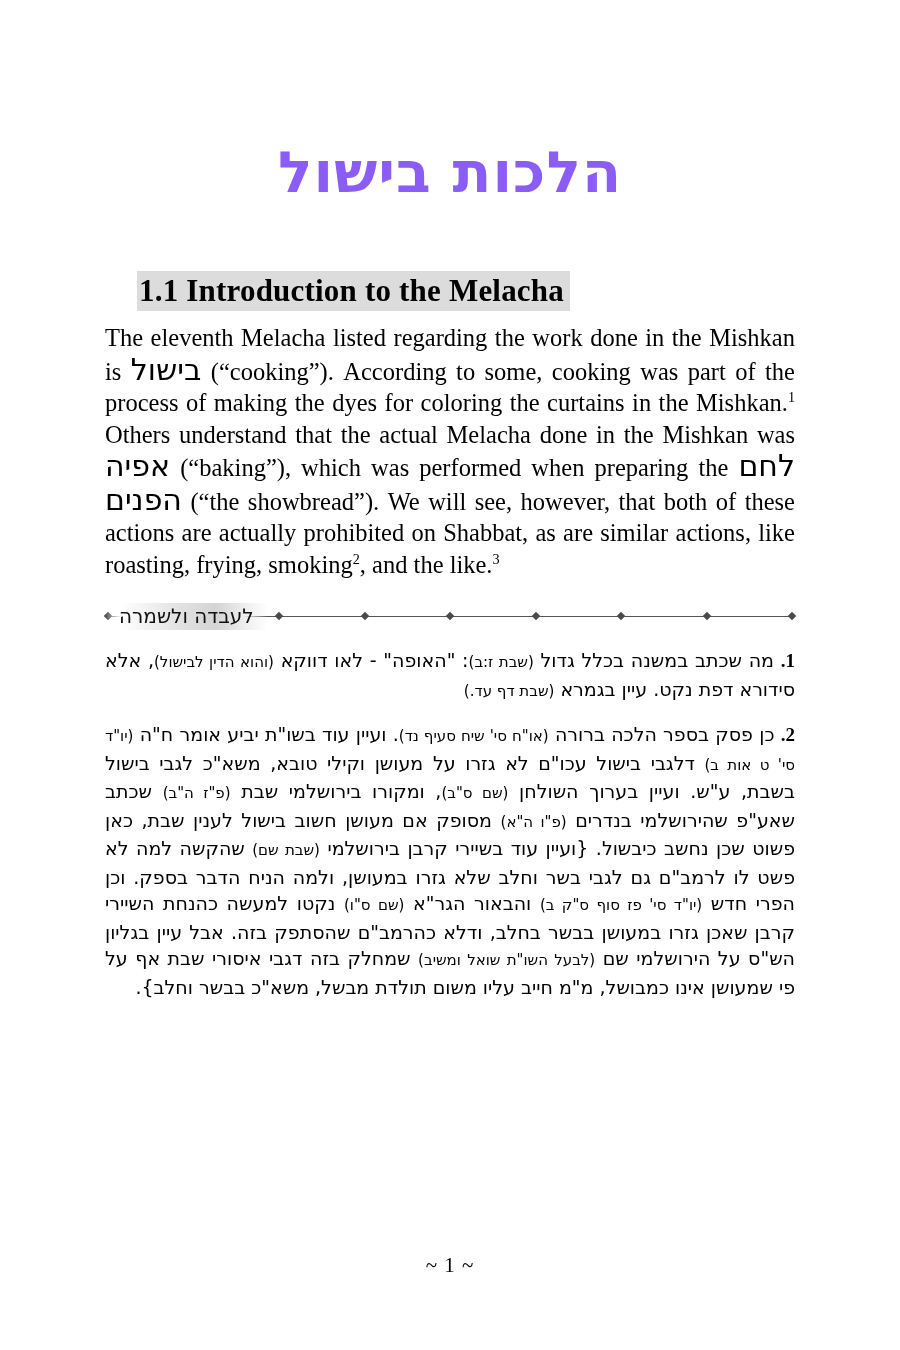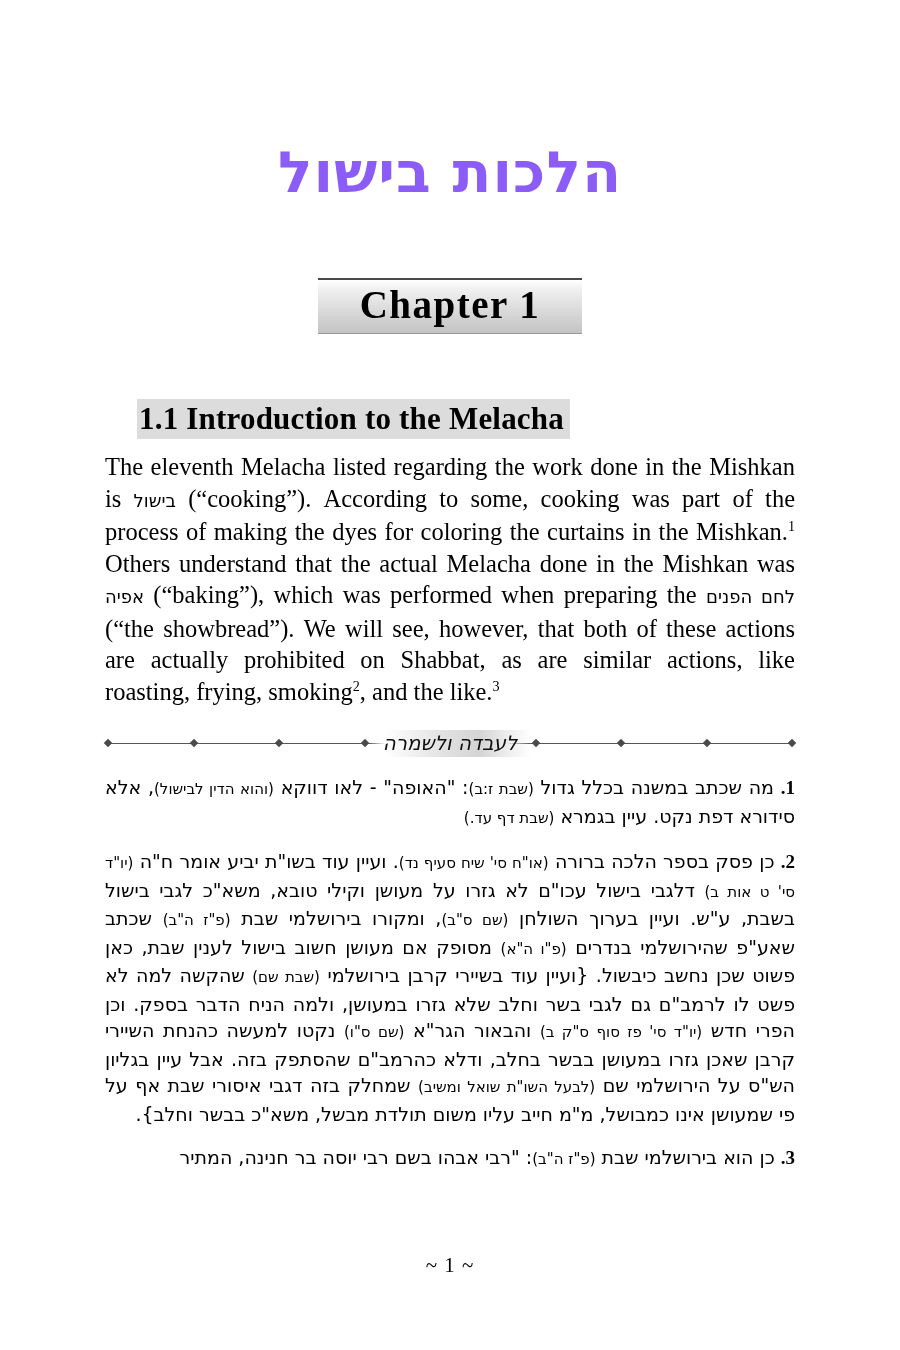--- a/index.html
+++ b/index.html
@@ -84,37 +84,36 @@
     font-size: 24.5px;
     line-height: 31.5px;
     text-align: justify;
     text-justify: inter-word;
     hyphens: none;
   }
   .body-text .heb {
     direction: rtl;
     unicode-bidi: isolate;
     font-family: "DejaVu Sans", sans-serif;
-    font-size: 18px;
+    font-size: 30px;
   }
   .body-text sup {
     font-size: 0.58em;
     vertical-align: super;
     line-height: 0;
   }
 
   
   .sep {
     margin: 22px 0 6px 0;
     height: 28px;
     position: relative;
     display: flex;
     align-items: center;
-    justify-content: center;
-    font-style: italic;
+    justify-content: flex-start;
   }
   .sep .rule {
     position: absolute;
     left: 0; right: 0;
     top: 50%;
     height: 1px;
     background: #555;
   }
   .sep .diamonds {
     position: absolute;
@@ -179,25 +178,20 @@
     font-family: "Liberation Serif", serif;
   }
 </style>
 </head>
 <body>
 
 <div class="page">
 
   <h1 class="book-title">הלכות בישול</h1>
 
-  <div class="chapter-wrap">
-    <div class="chapter-box">
-      <span class="chapter-label">Chapter 1</span>
-    </div>
-  </div>
 
   <h2 class="section-heading">
     <span class="hl">1.1 Introduction to the Melacha</span>
   </h2>
 
   <p class="body-text">
     <span>The eleventh Melacha listed regarding the work done in the Mishkan is </span><span class="heb">בישול</span><span> (“cooking”). According to some, cooking was part of the process of making the dyes for coloring the curtains in the Mishkan.</span><sup>1</sup><span> Others understand that the actual Melacha done in the Mishkan was </span><span class="heb">אפיה</span><span> (“baking”), which was performed when preparing the </span><span class="heb">לחם הפנים</span><span> (“the showbread”). We will see, however, that both of these actions are actually prohibited on Shabbat, as are similar actions, like roasting, frying, smoking</span><sup>2</sup><span>, and the like.</span><sup>3</sup>
   </p>
 
   <div class="sep">
@@ -212,18 +206,17 @@
       <span class="dot"></span>
       <span class="dot"></span>
       <span class="dot"></span>
     </div>
     <span class="sep-label">לעבדה ולשמרה</span>
   </div>
 
   <div class="footnotes">
       <p class="footnote"><span class="fn-num">1.</span><span class=""> מה שכתב במשנה בכלל גדול </span><span class="cite">(שבת ז:ב)</span><span class="">: "האופה" - לאו דווקא </span><span class="cite">(והוא הדין לבישול)</span><span class="">, אלא סידורא דפת נקט. עיין בגמרא </span><span class="cite">(שבת דף עד.)</span></p>
       <p class="footnote"><span class="fn-num">2.</span><span class=""> כן פסק בספר הלכה ברורה </span><span class="cite">(או"ח סי' שיח סעיף נד)</span><span class="">. ועיין עוד בשו"ת יביע אומר ח"ה </span><span class="cite">(יו"ד סי' ט אות ב)</span><span class=""> דלגבי בישול עכו"ם לא גזרו על מעושן וקילי טובא, משא"כ לגבי בישול בשבת, ע"ש. ועיין בערוך השולחן </span><span class="cite">(שם ס"ב)</span><span class="">, ומקורו בירושלמי שבת </span><span class="cite">(פ"ז ה"ב)</span><span class=""> שכתב שאע"פ שהירושלמי בנדרים </span><span class="cite">(פ"ו ה"א)</span><span class=""> מסופק אם מעושן חשוב בישול לענין שבת, כאן פשוט שכן נחשב כיבשול. {ועיין עוד בשיירי קרבן בירושלמי </span><span class="cite">(שבת שם)</span><span class=""> שהקשה למה לא פשט לו לרמב"ם גם לגבי בשר וחלב שלא גזרו במעושן, ולמה הניח הדבר בספק. וכן הפרי חדש </span><span class="cite">(יו"ד סי' פז סוף ס"ק ב)</span><span class=""> והבאור הגר"א </span><span class="cite">(שם ס"ו)</span><span class=""> נקטו למעשה כהנחת השיירי קרבן שאכן גזרו במעושן בבשר בחלב, ודלא כהרמב"ם שהסתפק בזה. אבל עיין בגליון הש"ס על הירושלמי שם </span><span class="cite">(לבעל השו"ת שואל ומשיב)</span><span class=""> שמחלק בזה דגבי איסורי שבת אף על פי שמעושן אינו כמבושל, מ"מ חייב עליו משום תולדת מבשל, משא"כ בבשר וחלב}.</span></p>
-      <p class="footnote"><span class="fn-num">3.</span><span class=""> כן הוא בירושלמי שבת </span><span class="cite">(פ"ז ה"ב)</span><span class="">: "רבי אבהו בשם רבי יוסה בר חנינה, המתיר</span></p>
     </div>
 
   <div class="page-number">~ 1 ~</div>
 
 </div>
 
 </body></html>

